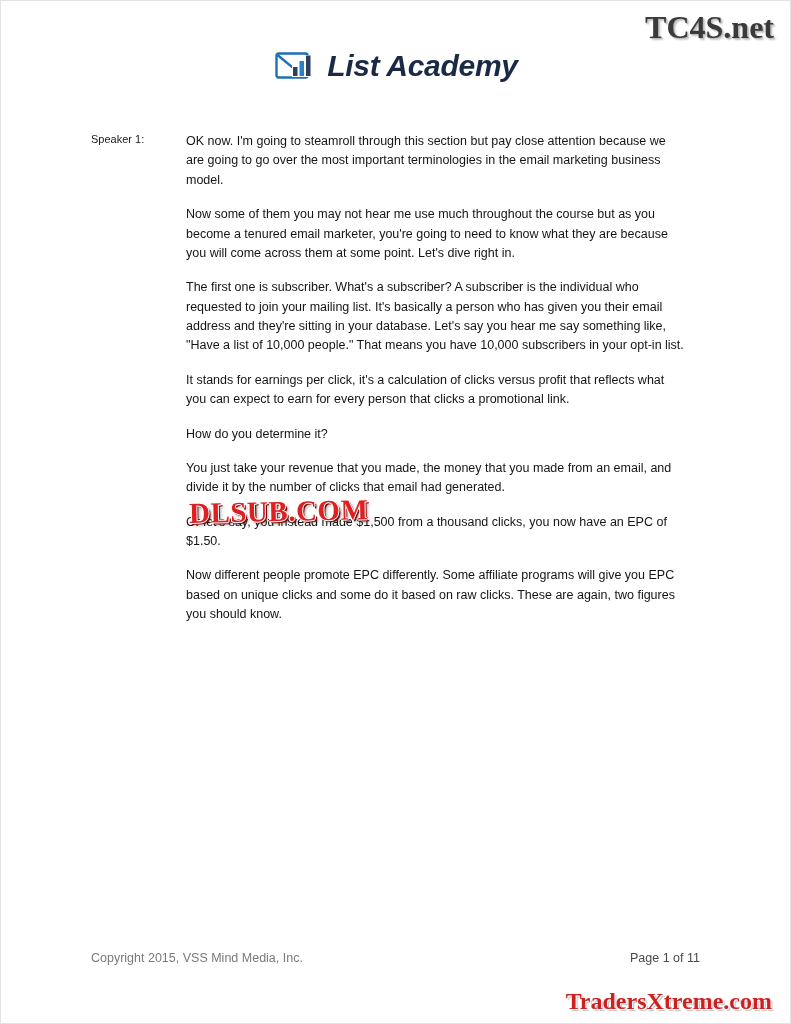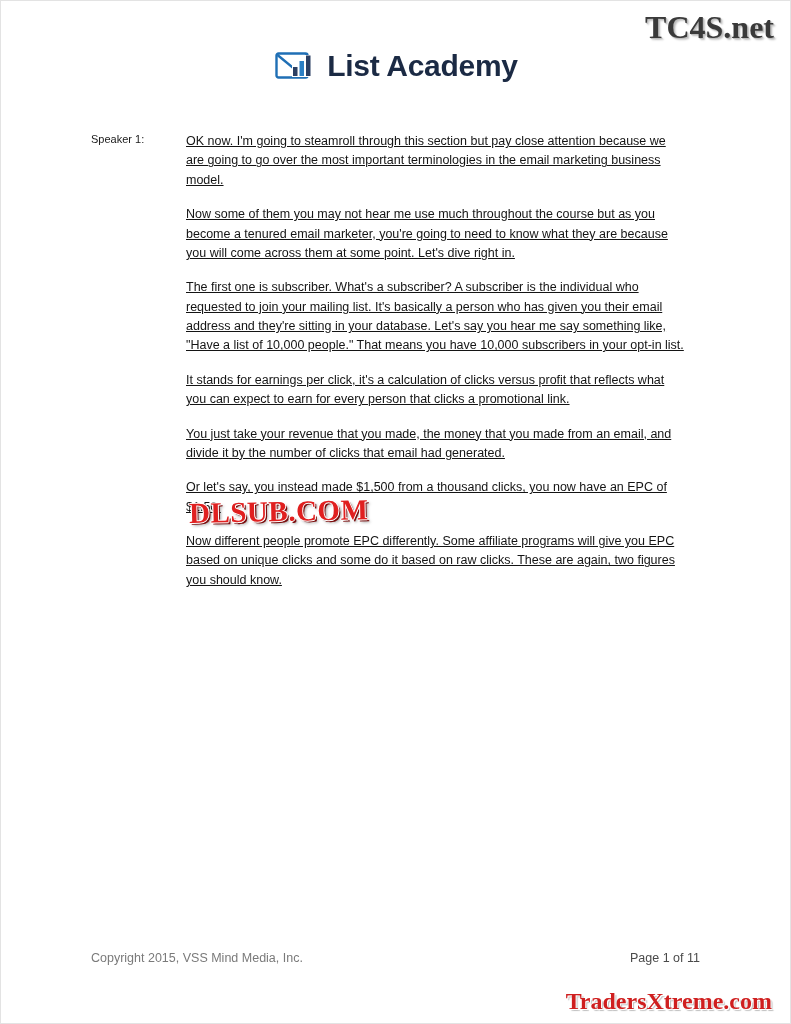--- a/index.html
+++ b/index.html
@@ -54,20 +54,21 @@
     height: 34px;
     position: relative;
     flex: 0 0 auto;
   }
   .logo-text {
     font-family: "Liberation Sans", sans-serif;
     font-size: 30px;
     font-weight: bold;
     color: #1b2a44;
     letter-spacing: -0.3px;
+    font-style: italic;
   }
 
   
   .speaker {
     position: absolute;
     left: 90px;
     top: 132px;
     font-size: 11px;
     color: #1a1a1a;
   }
@@ -75,21 +76,20 @@
     position: absolute;
     left: 185px;
     top: 131px;
     width: 510px;
     font-size: 12.5px;
     line-height: 1.55;
     color: #141414;
   }
   .body p {
     margin: 0 12px 15px 0;
-    text-decoration: underline;
   }
 
   
   .wm-center {
     position: absolute;
     left: 182px;
     top: 492px;
     font-family: "Liberation Serif", serif;
     font-weight: bold;
     font-size: 29px;
@@ -152,20 +152,21 @@
     <span class="logo-text">List Academy</span>
   </div>
 
   <div class="speaker">Speaker 1:</div>
 
   <div class="body">
     <p>OK now. I'm going to steamroll through this section but pay close attention because we are going to go over the most important terminologies in the email marketing business model.</p>
     <p>Now some of them you may not hear me use much throughout the course but as you become a tenured email marketer, you're going to need to know what they are because you will come across them at some point. Let's dive right in.</p>
     <p>The first one is subscriber. What's a subscriber? A subscriber is the individual who requested to join your mailing list. It's basically a person who has given you their email address and they're sitting in your database. Let's say you hear me say something like, "Have a list of 10,000 people." That means you have 10,000 subscribers in your opt-in list.</p>
     <p>It stands for earnings per click, it's a calculation of clicks versus profit that reflects what you can expect to earn for every person that clicks a promotional link.</p>
+    <p>How do you determine it?</p>
     <p> You just take your revenue that you made, the money that you made from an email, and divide it by the number of clicks that email had generated.</p>
     <p>Or let's say, you instead made $1,500 from a thousand clicks, you now have an EPC of $1.50.</p>
     <p>Now different people promote EPC differently. Some affiliate programs will give you EPC based on unique clicks and some do it based on raw clicks. These are again, two figures you should know.</p>
   </div>
 
   <div class="wm-center">DLSUB.COM</div>
 
   <div class="footer-left">Copyright 2015, VSS Mind Media, Inc.</div>
   <div class="footer-right">Page 1 of 11</div>
 

